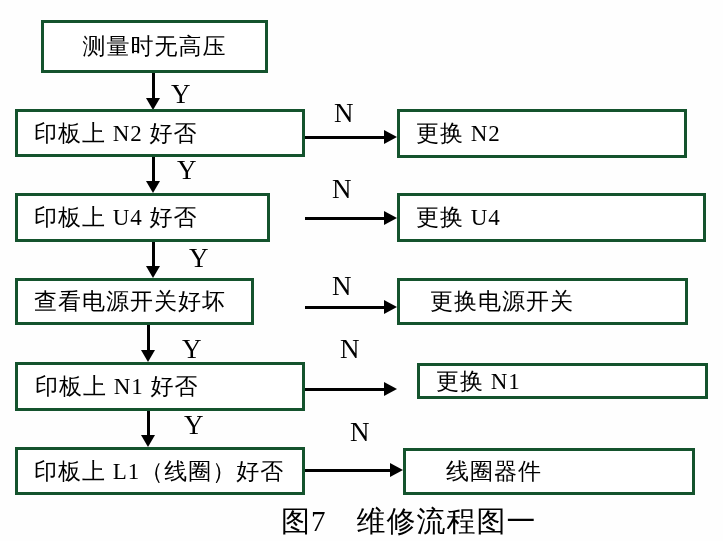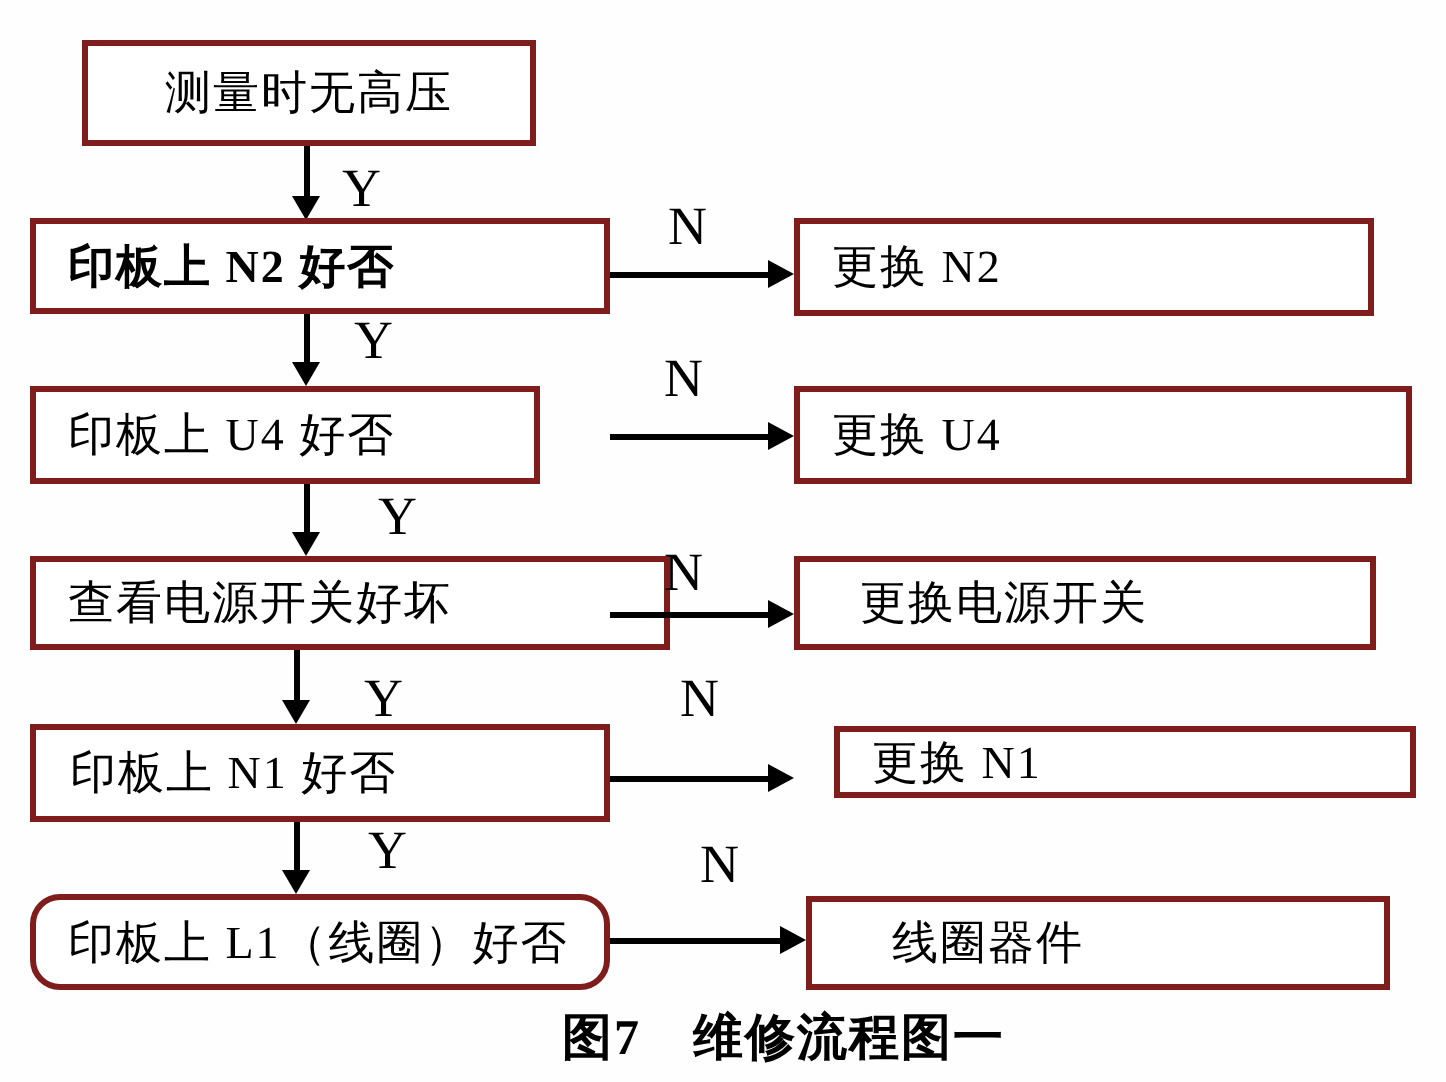--- a/index.html
+++ b/index.html
@@ -7,21 +7,21 @@
     position: relative;
     width: 723px;
     height: 541px;
     background: #fefefe;
     font-family: "Liberation Serif", "DejaVu Serif", serif;
     color: #000;
     overflow: hidden;
   }
   .box {
     position: absolute;
-    border: 3px solid #7f1d1d;
+    border: 3px solid #14532d;
     background: #fff;
     box-sizing: border-box;
     display: flex;
     align-items: center;
     font-size: 23px;
     letter-spacing: 1px;
     white-space: nowrap;
   }
   .box.centered { justify-content: center; }
   .box.padded { padding-left: 16px; }
@@ -49,41 +49,41 @@
   }
   .arrow-h .head {
     position: absolute; top: 50%; right: 0; margin-top: -7px;
     width: 0; height: 0;
     border-top: 7px solid transparent;
     border-bottom: 7px solid transparent;
     border-left: 13px solid #000;
   }
   .caption {
     position: absolute;
-    font-weight: bold;
-    font-size: 25px;
+    font-weight: normal;
+    font-size: 29px;
     letter-spacing: 1px;
     white-space: nowrap;
   }
 </style>
 </head>
 <body>
 
 <div class="stage">
 
   <div class="box centered" style="left:41px; top:20px; width:227px; height:53px;">
     <span>测量时无高压</span>
   </div>
 
   <div class="arrow-v" style="left:146px; top:73px; height:37px;">
     <div class="shaft"></div>
     <div class="head"></div>
   </div>
   <span class="lbl" style="left:171px; top:81px;">Y</span>
-  <div class="box padded" style="left:15px; top:109px; width:290px; height:48px;font-weight:bold;">
+  <div class="box padded" style="left:15px; top:109px; width:290px; height:48px;">
     <span>印板上 N2 好否</span>
   </div>
   <span class="lbl" style="left:334px; top:100px;">N</span>
   <div class="arrow-h" style="left:305px; top:130px; width:92px;">
     <div class="shaft"></div>
     <div class="head"></div>
   </div>
   <div class="box padded" style="left:397px; top:109px; width:290px; height:49px;">
     <span>更换 N2</span>
   </div>
@@ -103,21 +103,21 @@
   </div>
   <div class="box padded" style="left:397px; top:193px; width:309px; height:49px;">
     <span>更换 U4</span>
   </div>
 
   <div class="arrow-v" style="left:146px; top:242px; height:36px;">
     <div class="shaft"></div>
     <div class="head"></div>
   </div>
   <span class="lbl" style="left:189px; top:245px;">Y</span>
-  <div class="box padded" style="left:15px; top:278px; width:320px; height:47px;">
+  <div class="box padded" style="left:15px; top:278px; width:239px; height:47px;">
     <span>查看电源开关好坏</span>
   </div>
   <span class="lbl" style="left:332px; top:273px;">N</span>
   <div class="arrow-h" style="left:305px; top:300px; width:92px;">
     <div class="shaft"></div>
     <div class="head"></div>
   </div>
   <div class="box padded" style="left:397px; top:278px; width:291px; height:47px;padding-left:30px;">
     <span>更换电源开关</span>
   </div>
@@ -137,21 +137,21 @@
   </div>
   <div class="box padded" style="left:397px; top:363px; width:291px; height:36px;margin-left:20px;">
     <span>更换 N1</span>
   </div>
 
   <div class="arrow-v" style="left:141px; top:411px; height:36px;">
     <div class="shaft"></div>
     <div class="head"></div>
   </div>
   <span class="lbl" style="left:184px; top:412px;">Y</span>
-  <div class="box padded" style="left:15px; top:447px; width:290px; height:48px;border-radius:15px;">
+  <div class="box padded" style="left:15px; top:447px; width:290px; height:48px;">
     <span>印板上 L1（线圈）好否</span>
   </div>
   <span class="lbl" style="left:350px; top:419px;">N</span>
   <div class="arrow-h" style="left:305px; top:463px; width:98px;">
     <div class="shaft"></div>
     <div class="head"></div>
   </div>
   <div class="box padded" style="left:403px; top:448px; width:292px; height:47px;padding-left:40px;">
     <span>线圈器件</span>
   </div>

